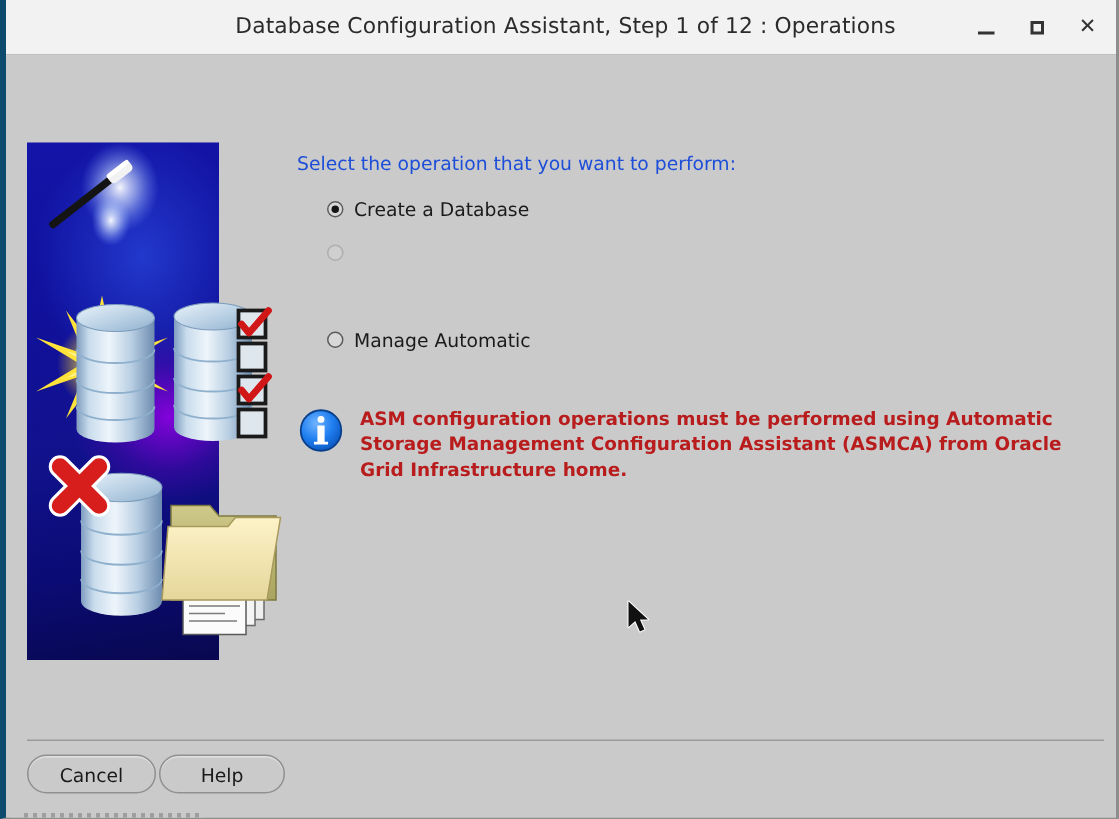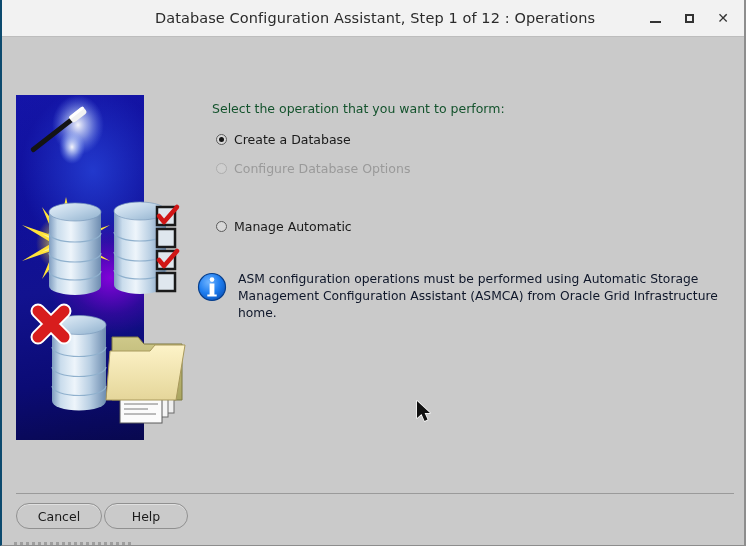--- a/index.html
+++ b/index.html
@@ -10,21 +10,21 @@
     width: 746px; height: 546px;
     font-family: "DejaVu Sans", sans-serif;
     overflow: hidden;
   }
   .window {
     position: absolute;
     left: 0; top: 0;
     width: 746px; height: 546px;
     background: #cacaca;
     box-sizing: border-box;
-    border-left: 2px solid #0c4a6e;
+    border-left: 4px solid #0c4a6e;
     border-right: 2px solid #8d8d8d;
     border-bottom: 1px solid #8d8d8d;
     overflow: hidden;
   }
   
   .titlebar {
     position: absolute;
     left: 0; top: 0;
     width: 746px; height: 37px;
     background: #f2f2f2;
@@ -90,23 +90,23 @@
       radial-gradient(ellipse 90px 80px at 74% 53%, rgba(150,0,230,0.85) 0%, rgba(100,0,190,0.35) 45%, rgba(40,0,140,0.0) 72%),
       radial-gradient(ellipse 120px 140px at 60% 22%, rgba(40,70,220,0.75) 0%, rgba(20,25,160,0.15) 60%, rgba(0,0,110,0) 85%),
       linear-gradient(170deg, #1414a8 0%, #0f0f9b 30%, #12128f 55%, #0b0b75 80%, #08084f 100%);
     overflow: visible;
   }
   .art-svg { position:absolute; left:0; top:0; overflow: visible; }
 
   
   .prompt {
     position: absolute;
-    left: 208px; top: 64px;
+    left: 192px; top: 64px;
     font-size: 12.5px;
-    color: #14532d;
+    color: #1d4ed8;
     font-family: "DejaVu Sans", sans-serif;
     white-space: nowrap;
   }
   .radio-row {
     position: absolute;
     left: 212px;
     display: flex;
     align-items: center;
     height: 18px;
   }
@@ -150,23 +150,24 @@
   }
   .info-icon {
     width: 30px; height: 30px;
     flex: 0 0 auto;
     margin-top: 1px;
   }
   .note-text {
     margin-left: 11px;
     font-size: 12.3px;
     line-height: 17px;
-    color: #0f172a;
+    color: #b91c1c;
     font-family: "DejaVu Sans", sans-serif;
     width: 496px;
+    font-weight: bold;
   }
 
   
   .cursor { position: absolute; left: 412px; top: 363px; }
 
   
   .separator {
     position: absolute;
     left: 14px; top: 493px;
     width: 718px; height: 1px;
@@ -347,21 +348,20 @@
     </div>
 
     <div class="prompt">Select the operation that you want to perform:</div>
 
     <div class="radio-row" style="top:93px;">
       <span class="radio checked"></span>
       <span class="lbl">Create a Database</span>
     </div>
     <div class="radio-row disabled" style="top:122px;">
       <span class="radio off-disabled"></span>
-      <span class="lbl">Configure Database Options</span>
     </div>
     <div class="radio-row" style="top:180px;">
       <span class="radio"></span>
       <span class="lbl">Manage Automatic</span>
     </div>
 
     <div class="note">
       <svg class="info-icon" viewBox="0 0 30 30">
         <defs>
           <radialGradient id="infoG" cx="38%" cy="32%" r="75%">

